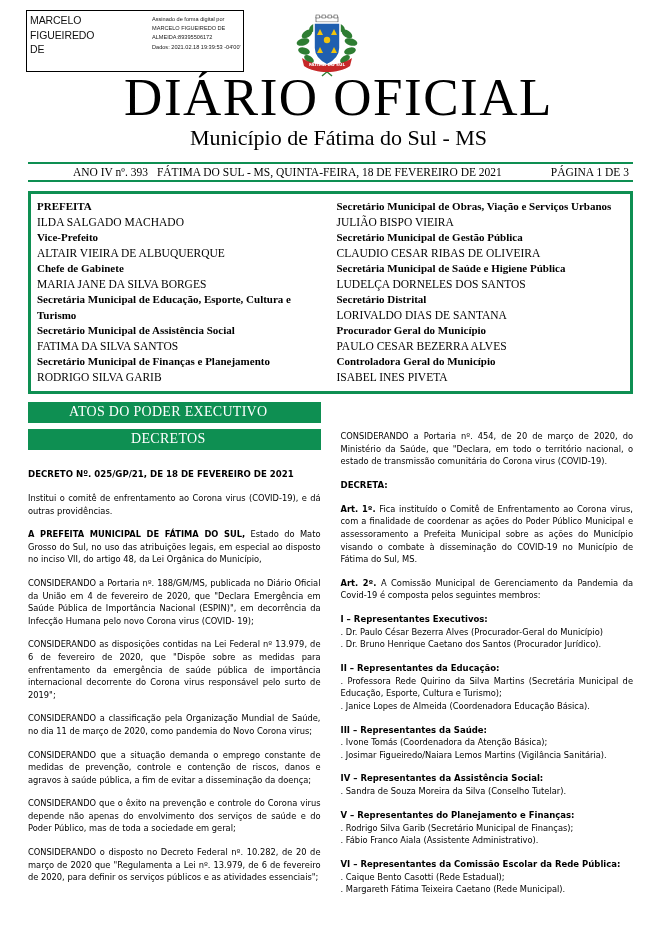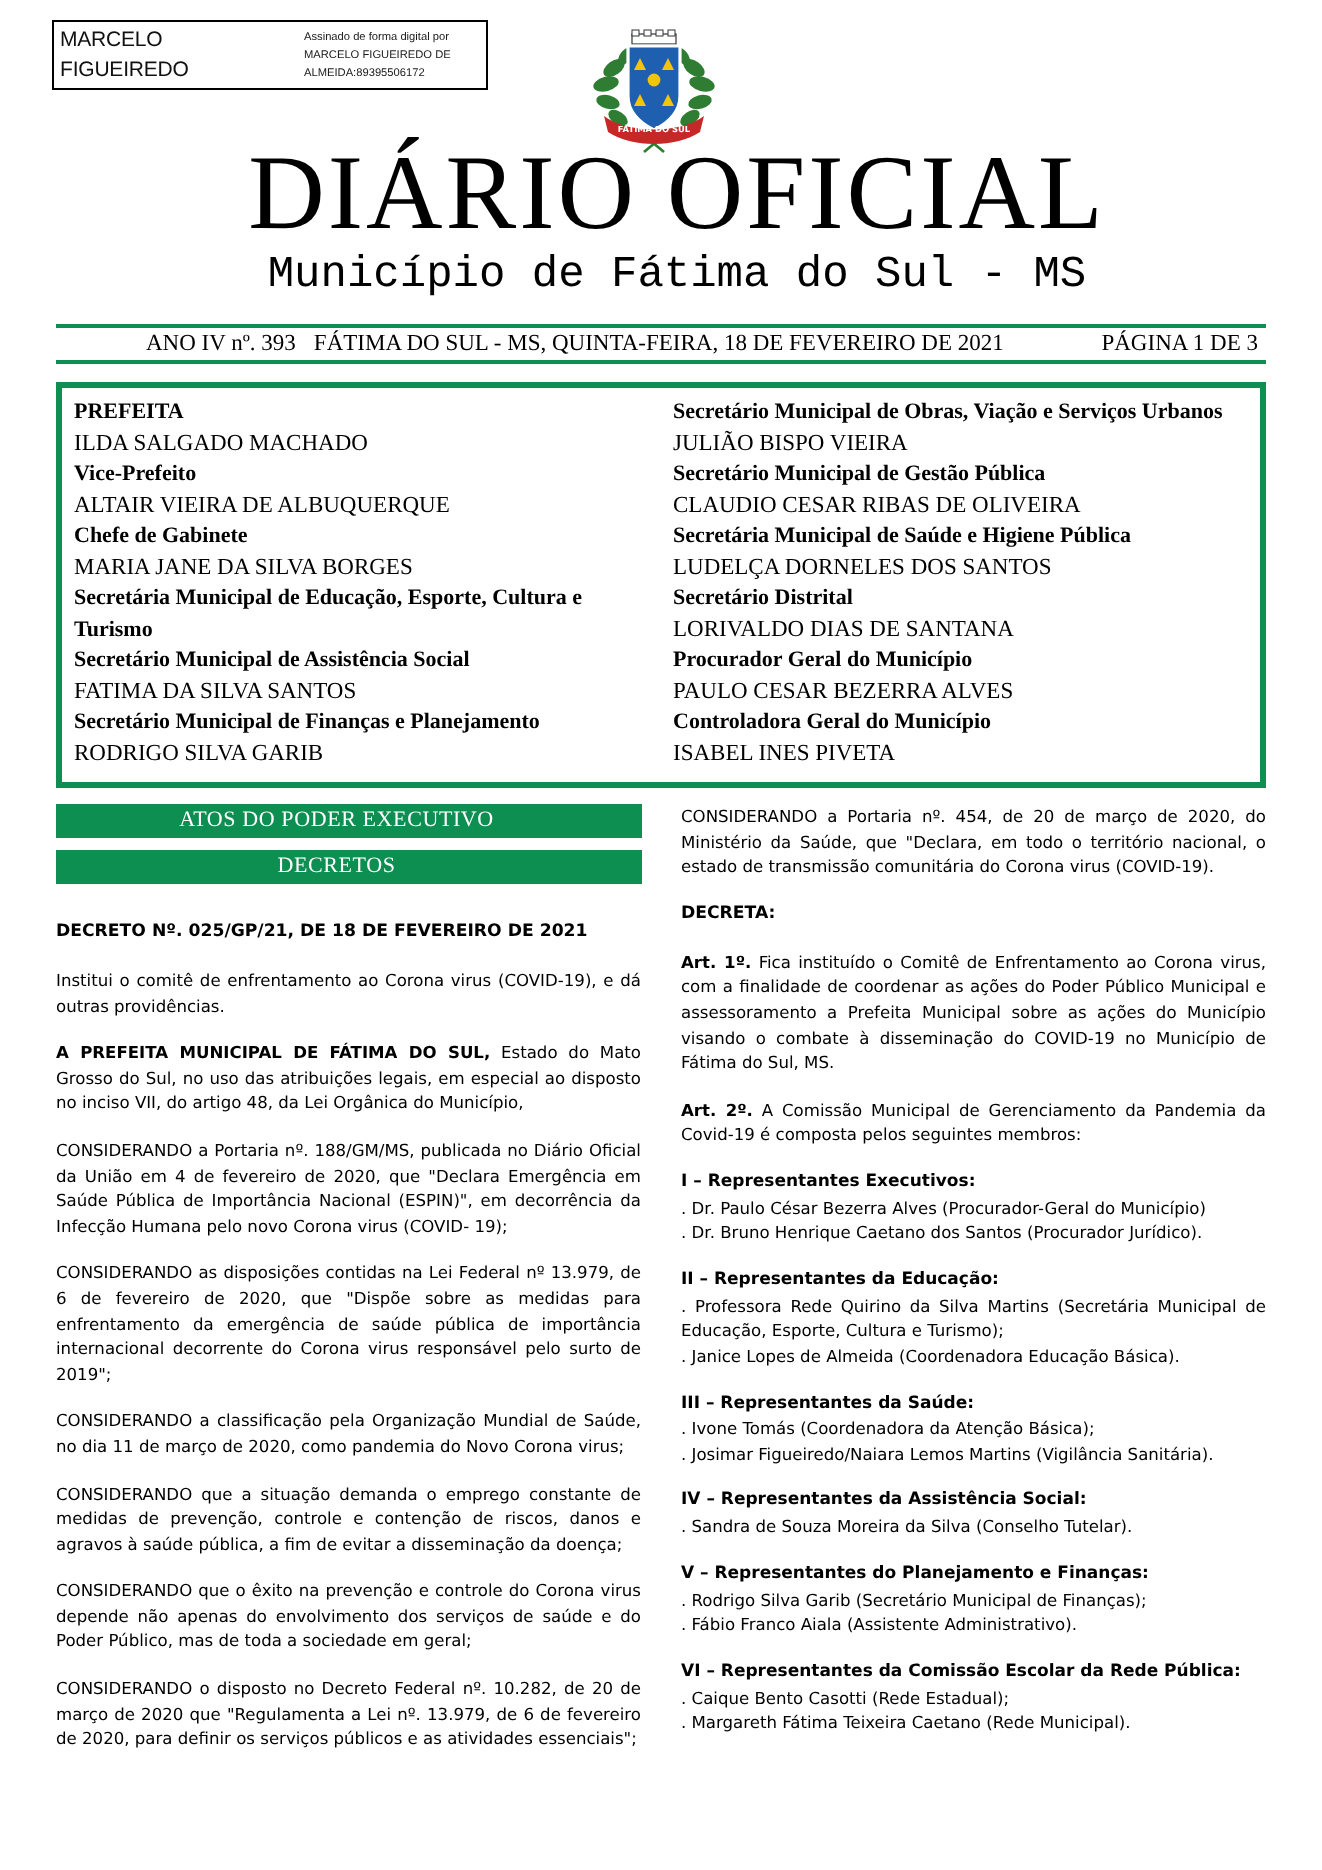--- a/index.html
+++ b/index.html
@@ -27,21 +27,21 @@
   .sig-row {
     position: relative;
     height: 58px;
     padding: 8px 0 0 0;
   }
   .sig-box {
     position: absolute;
     left: 26px;
     top: 10px;
     width: 218px;
-    height: 35px;
+    height: 62px;
     border: 1px solid #000;
     box-sizing: border-box;
     display: flex;
     align-items: stretch;
     background: #fff;
     overflow: hidden;
   }
   .sig-name {
     font-family: "Liberation Sans", sans-serif;
     font-size: 10.5px;
@@ -78,21 +78,21 @@
   }
   .do-title {
     font-family: "Liberation Serif", serif;
     font-size: 53px;
     letter-spacing: 1.5px;
     line-height: 50px;
     margin: 0;
     font-weight: normal;
   }
   .do-sub {
-    font-family: Liberation Mono, monospace;
+    font-family: Liberation Serif, serif;
     font-size: 22px;
     line-height: 28px;
     margin: 2px 0 0 0;
     font-weight: normal;
   }
   .do-law {
     font-family: "Liberation Serif", serif;
     font-size: 13.5px;
     line-height: 20px;
     margin: 5px 0 0 0;
@@ -149,28 +149,28 @@
     margin: 0 28px;
     display: flex;
     position: relative;
     margin-top: 8px;
   }
   .col {
     width: 50%;
     box-sizing: border-box;
   }
   .col.left { padding-right: 10px; }
-  .col.right { padding-left: 10px; }
+  .col.right { padding-left: 10px; margin-top: 28px; }
 
   .greenbar {
     background: #0e8f52;
     color: #fff;
     text-align: center;
     font-family: "Liberation Serif", serif;
-    font-size: 11px;
+    font-size: 14px;
     letter-spacing: 0.3px;
     padding: 2px 12px 3px 0;
     margin-bottom: 6px;
   }
   .greenbar.second { margin-bottom: 18px; }
 
   p.body {
     font-family: "DejaVu Sans", sans-serif;
     font-size: 8.3px;
     line-height: 12.6px;

